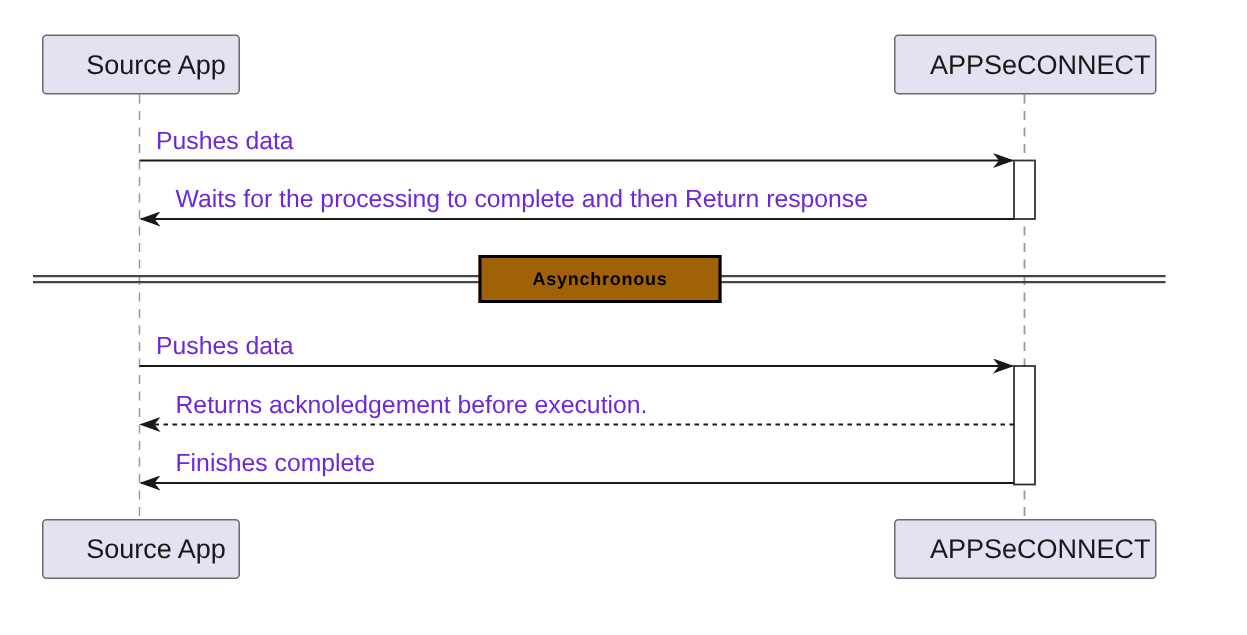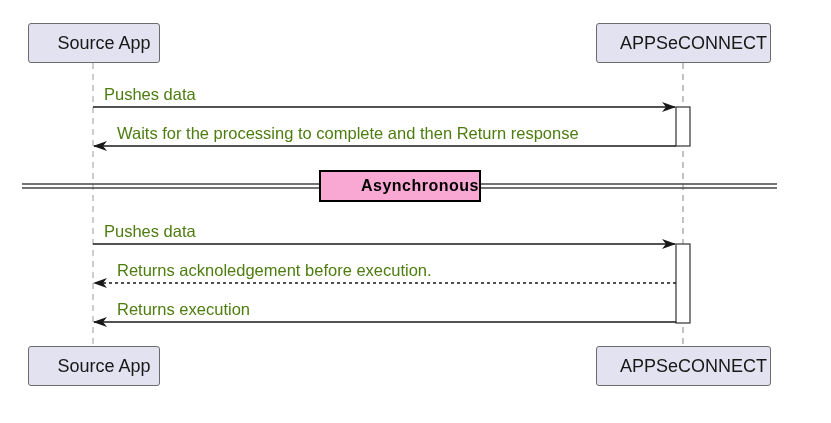--- a/index.html
+++ b/index.html
@@ -4,26 +4,26 @@
   <style>
     html, body { margin: 0; padding: 0; background: #ffffff; }
     body { width: 831px; height: 423px; position: relative; overflow: hidden;
            font-family: "Liberation Sans", "DejaVu Sans", sans-serif; }
     #canvas { position: absolute; left: 0; top: 0; width: 831px; height: 423px; }
     .participant {
       position: absolute; box-sizing: border-box;
       background: #e2e2f0; border: 1px solid #6b6b6b; border-radius: 3px;
       font-size: 18px; color: #181818; text-align: center; line-height: 38px; height: 40px; padding-left: 20px;
     }
-    .msg-label { position: absolute; font-size: 16.5px; color: #4d7c0f; white-space: nowrap; }
+    .msg-label { position: absolute; font-size: 16.5px; color: #6d28d9; white-space: nowrap; }
     .divider-label {
       position: absolute; box-sizing: border-box;
-      background: #f9a8d4; border: 2px solid #000000;
-      font-size: 16px; font-weight: bold; color: #000000; letter-spacing: 0.5px;
-      text-align: right; line-height: 28px; height: 32px;
+      background: #a16207; border: 2px solid #000000;
+      font-size: 12px; font-weight: bold; color: #000000; letter-spacing: 0.5px;
+      text-align: center; line-height: 28px; height: 32px;
     }
   </style>
 </head>
 <body>
 
 <div id="canvas">
   <svg width="831" height="423" style="position:absolute;left:0;top:0">
     <defs>
       <marker id="ah" markerWidth="14" markerHeight="10" refX="13" refY="5" orient="auto" markerUnits="userSpaceOnUse">
         <path d="M0,0 L14,5 L0,10 L4,5 Z" fill="#181818"></path>
@@ -52,17 +52,17 @@
   <div class="participant" style="left:28px;top:23px;width:132px;">Source App</div>
   <div class="participant" style="left:596px;top:23px;width:175px;">APPSeCONNECT</div>
 
   <div class="msg-label" style="left:104px;top:85px;">Pushes data</div>
   <div class="msg-label" style="left:117px;top:124px;text-align:center;">Waits for the processing to complete and then Return response</div>
 
   <div class="divider-label" style="left:319px;top:170px;width:162px;">Asynchronous</div>
 
   <div class="msg-label" style="left:104px;top:222px;">Pushes data</div>
   <div class="msg-label" style="left:117px;top:261px;">Returns acknoledgement before execution.</div>
-  <div class="msg-label" style="left:117px;top:300px;">Returns execution</div>
+  <div class="msg-label" style="left:117px;top:300px;">Finishes complete</div>
 
   <div class="participant" style="left:28px;top:346px;width:132px;">Source App</div>
   <div class="participant" style="left:596px;top:346px;width:175px;">APPSeCONNECT</div>
 </div>
 
 </body></html>

